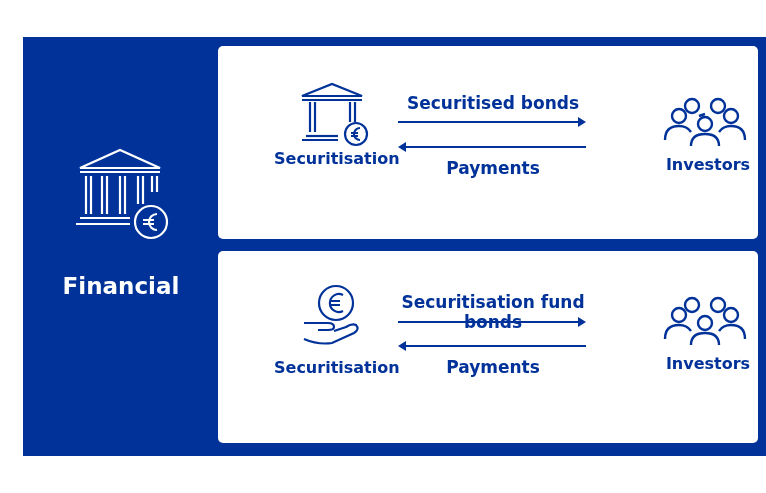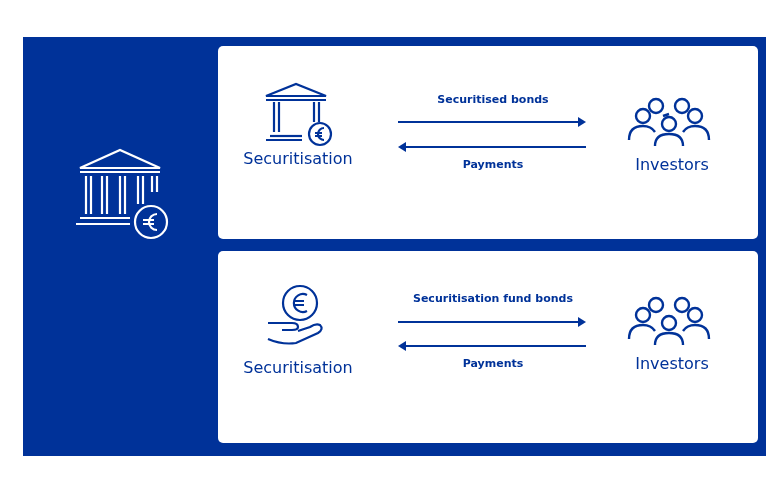--- a/index.html
+++ b/index.html
@@ -3,25 +3,25 @@
 <meta charset="utf-8">
 <style>
   html,body{margin:0;padding:0;background:#fff;}
   body{width:766px;height:493px;position:relative;overflow:hidden;font-family:"DejaVu Sans","Liberation Sans",sans-serif;}
   .panel{position:absolute;left:23px;top:37px;width:743px;height:419px;background:#003299;}
   .left-title{position:absolute;left:26px;top:270px;width:190px;text-align:center;color:#fff;font-weight:bold;font-size:23px;line-height:32px;}
   .left-icon{position:absolute;left:76px;top:148px;width:96px;height:94px;}
   .card{position:absolute;left:218px;width:540px;background:#fff;border-radius:5px;}
   .card.top{top:46px;height:193px;}
   .card.bottom{top:251px;height:192px;}
-  .entity{position:absolute;text-align:center;color:#003299;font-weight:normal;font-size:16px;line-height:21px;}
+  .entity{position:absolute;text-align:center;color:#003299;font-weight:bold;font-size:16px;line-height:21px;margin-left:36px;}
   .ent-left{left:20px;width:120px;}
   .ent-right{left:394px;width:120px;}
   .icon{display:block;margin:0 auto;}
-  .flow-label{position:absolute;left:170px;width:210px;text-align:center;color:#003299;font-weight:bold;font-size:11px;}
+  .flow-label{position:absolute;left:170px;width:210px;text-align:center;color:#003299;font-weight:bold;font-size:17px;}
   .arrow{position:absolute;left:180px;width:188px;height:10px;}
 </style>
 </head>
 <body>
 
 <div class="panel"></div>
 
 <svg class="left-icon" viewBox="0 0 96 94" fill="none" stroke="#fff" stroke-width="2.2">
   <path d="M4 20 L44 2 L84 20 Z"></path>
   <line x1="4" y1="24" x2="84" y2="24"></line>
@@ -35,20 +35,21 @@
     <line x1="67" y1="28" x2="67" y2="56"></line>
   <line x1="76" y1="28" x2="76" y2="44"></line>
     <line x1="81" y1="28" x2="81" y2="44"></line>
   <line x1="4" y1="70" x2="54" y2="70"></line>
   <line x1="0" y1="76" x2="54" y2="76"></line>
   <circle cx="75" cy="74" r="16"></circle>
   <path d="M81 66 A8 8 0 1 0 81 82 M67 72 L78 72 M67 76 L78 76"></path>
 </svg>
 
 <div class="left-title">
+  <div>Financial</div>
 </div>
 
 <div class="card top">
   <div class="entity ent-left" style="top:36px;">
     <svg class="icon" width="72" height="66" viewBox="0 0 72 66" fill="none" stroke="#003299" stroke-width="2.2">
       <path d="M4 14 L34 2 L64 14 Z"></path>
       <line x1="4" y1="18" x2="64" y2="18"></line>
       <line x1="12" y1="20" x2="12" y2="50"></line>
         <line x1="17" y1="20" x2="17" y2="50"></line>
       <line x1="52" y1="20" x2="52" y2="40"></line>

